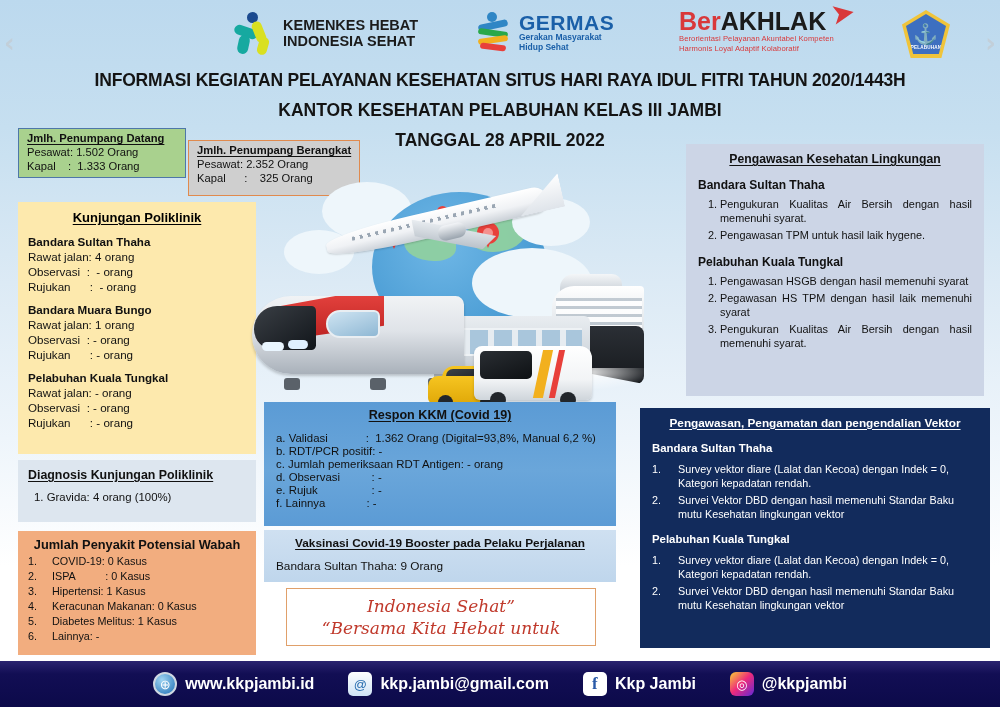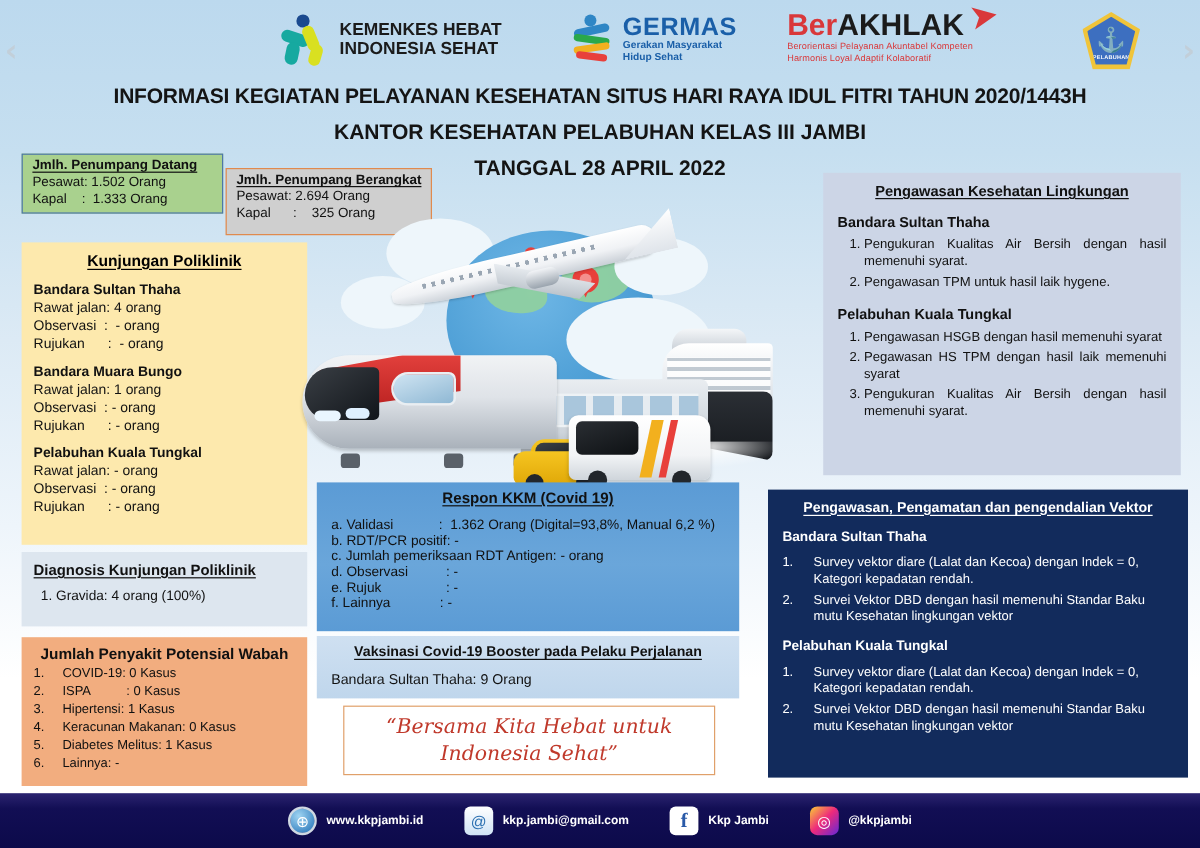--- a/index.html
+++ b/index.html
@@ -30,21 +30,21 @@
 
   .logo-hebat { left: 232px; top: 11px; }
   .hebat-mark { width: 44px; height: 44px; position: relative; }
   .hebat-txt { font-size: 14.5px; font-weight: bold; line-height: 1.12; color: #1b1b1b; }
 
   .logo-germas { left: 476px; top: 12px; }
   .germas-mark { width: 36px; height: 42px; position: relative; }
   .germas-txt-a { font-size: 21px; font-weight: bold; color: #1a5fa8; letter-spacing: .5px; line-height: .95; }
   .germas-txt-b { font-size: 8.5px; font-weight: bold; color: #1a5fa8; line-height: 1.15; }
 
-  .logo-akhlak { left: 656px; top: 10px; }
+  .logo-akhlak { left: 679px; top: 10px; }
   .akhlak-top { font-size: 25px; font-weight: bold; line-height: .95; position: relative; }
   .akhlak-ber { color: #d9383a; }
   .akhlak-rest { color: #1b1b1b; }
   .akhlak-chev {
     position: absolute; right: -20px; top: -9px; color: #d9383a;
     font-size: 26px; font-weight: bold; transform: rotate(-10deg);
   }
   .akhlak-sub { font-size: 7.6px; color: #d9383a; line-height: 1.3; letter-spacing: .1px; white-space: nowrap; }
 
   .logo-pelabuhan { left: 902px; top: 10px; }
@@ -320,21 +320,21 @@
   .vek-num { width: 26px; flex: 0 0 26px; }
   .vek-txt { flex: 1; }
 
   
   .footer {
     position: absolute; left: 0; bottom: 0; width: 1000px; height: 46px;
     background: linear-gradient(180deg,#2b2470 0%, #120e54 28%, #0c0a4a 100%);
     display: flex; align-items: center; justify-content: center; gap: 34px;
   }
   .foot-item { display: flex; align-items: center; gap: 8px; }
-  .foot-txt { color: #fff; font-size: 10px; font-weight: bold; }
+  .foot-txt { color: #fff; font-size: 16px; font-weight: bold; }
   .ic { width: 24px; height: 24px; border-radius: 4px; display:flex; align-items:center; justify-content:center; font-size: 15px; }
   .ic-globe { background: radial-gradient(circle at 35% 30%, #9fd4f2, #1f6fb5); color:#fff; border-radius:50%; border:2px solid #cfd8e2; font-size:13px; }
   .ic-mail { background: linear-gradient(180deg,#ffffff,#cfe3f5); color:#2a6fb0; border-radius: 5px; font-size: 13px; }
   .ic-fb { background: #ffffff; color:#2a5aa8; font-weight: bold; border-radius: 5px; font-size: 17px; font-family:"Liberation Serif",serif;}
   .ic-ig { background: linear-gradient(135deg,#f9ce34,#ee2a7b 48%,#6228d7); color:#fff; border-radius: 6px; font-size: 13px; }
 
   
   .nav-chev {
     position: absolute; top: 28px; color: #c3cdd6; font-size: 26px; font-weight: bold;
     font-family: "DejaVu Sans", sans-serif; opacity: .85;
@@ -410,21 +410,21 @@
   </div>
 
   <div class="box pax-datang">
     <div class="pax-title">Jmlh. Penumpang Datang</div>
     <div class="pax-line">Pesawat: 1.502 Orang</div>
     <div class="pax-line">Kapal    :  1.333 Orang</div>
   </div>
 
   <div class="box pax-berangkat">
     <div class="pax-title">Jmlh. Penumpang Berangkat</div>
-    <div class="pax-line">Pesawat: 2.694 Orang</div>
+    <div class="pax-line">Pesawat: 2.352 Orang</div>
     <div class="pax-line">Kapal      :    325 Orang</div>
   </div>
 
   <div class="box kunjungan">
     <div class="bhead kunj-title">Kunjungan Poliklinik</div>
 
     <div class="kunj-sub">Bandara Sultan Thaha</div>
     <div class="kunj-line">Rawat jalan: 4 orang</div>
     <div class="kunj-line">Observasi  :  - orang</div>
     <div class="kunj-line">Rujukan      :  - orang</div>
@@ -543,22 +543,22 @@
     <div class="respon-line">f. Lainnya             : -</div>
   </div>
 
   <div class="box vaksinasi">
     <div class="bhead vak-title">Vaksinasi Covid-19 Booster pada Pelaku Perjalanan</div>
     <div class="vak-line">Bandara Sultan Thaha: 9 Orang</div>
   </div>
 
   <div class="box quote">
     <div class="quote-txt">
+      <div>Indonesia Sehat”</div>
       <div>“Bersama Kita Hebat untuk</div>
-      <div>Indonesia Sehat”</div>
     </div>
   </div>
 
   <div class="box lingkungan">
     <div class="bhead ling-title">Pengawasan Kesehatan Lingkungan</div>
 
     <div class="ling-sub">Bandara Sultan Thaha</div>
     <ul class="ling-ol">
       <li>
           <span class="ling-num">1.</span>

